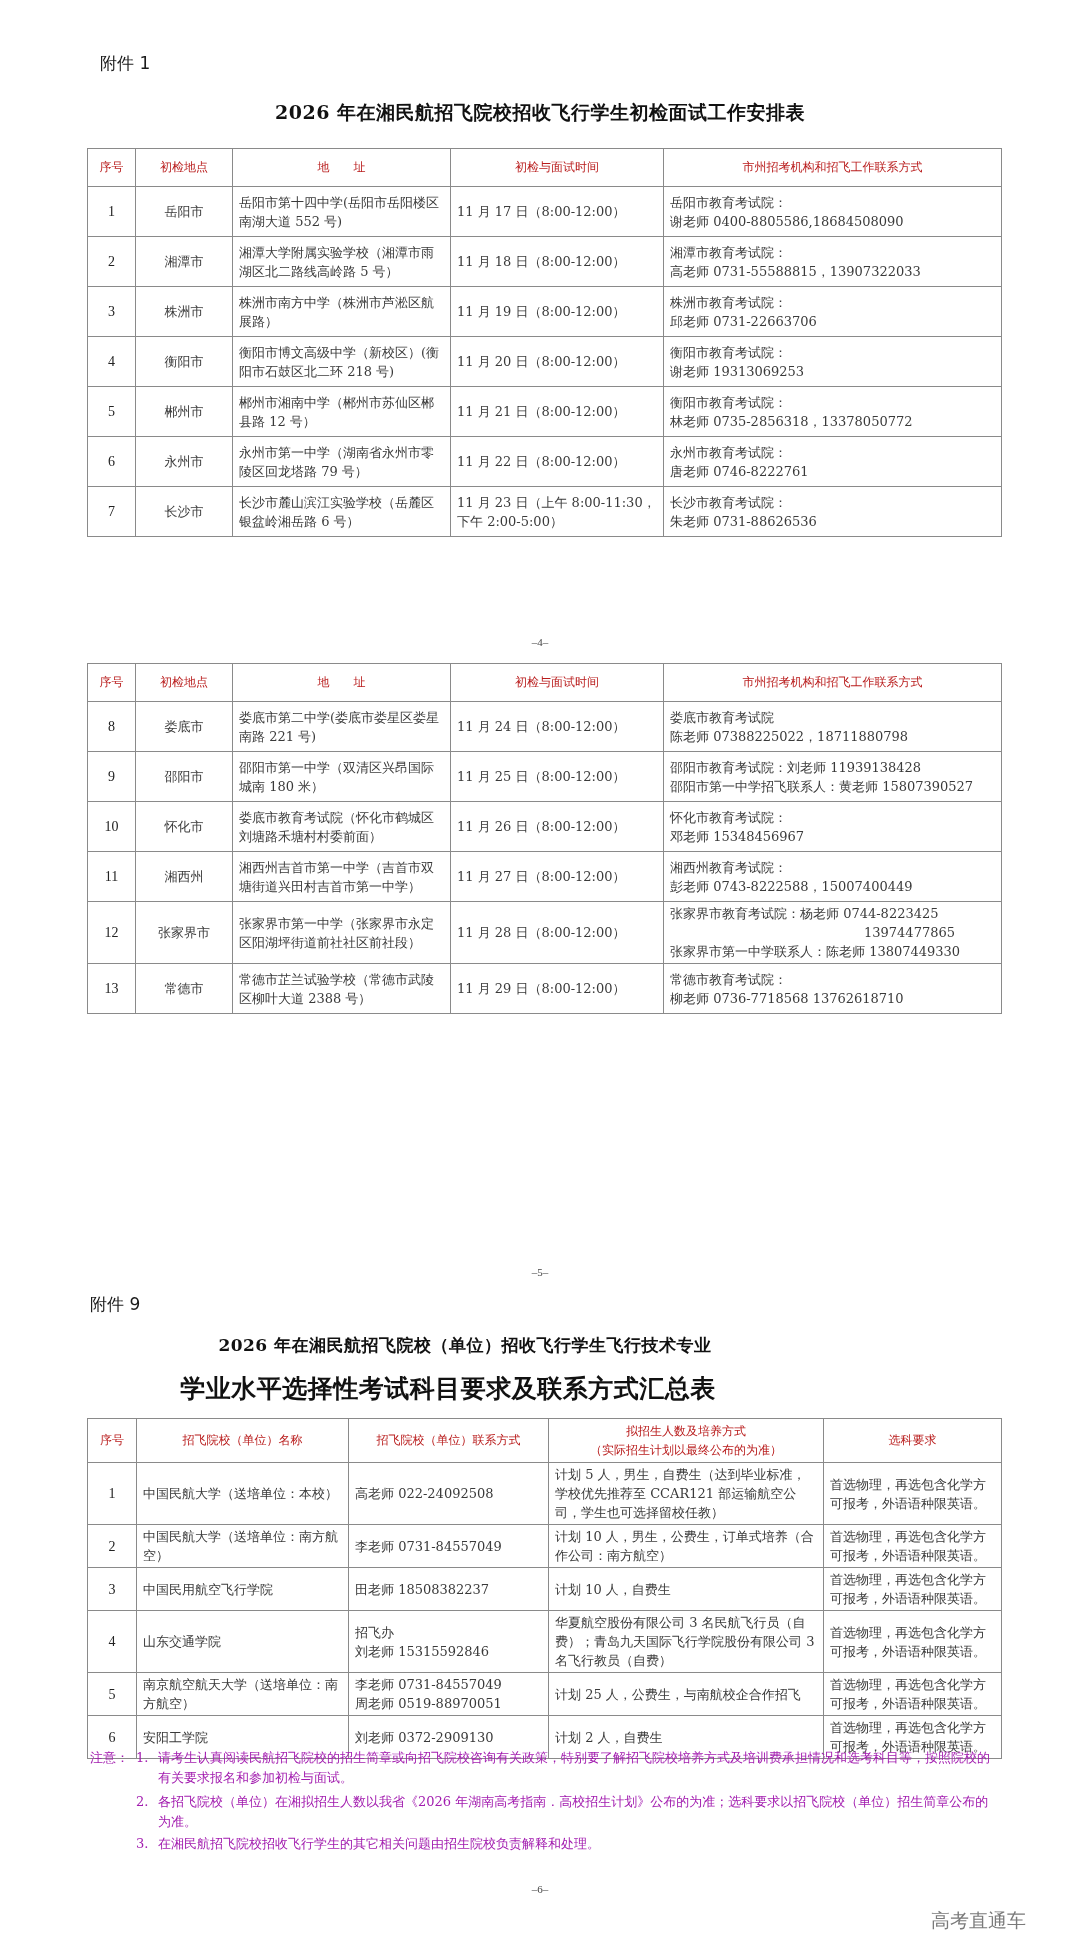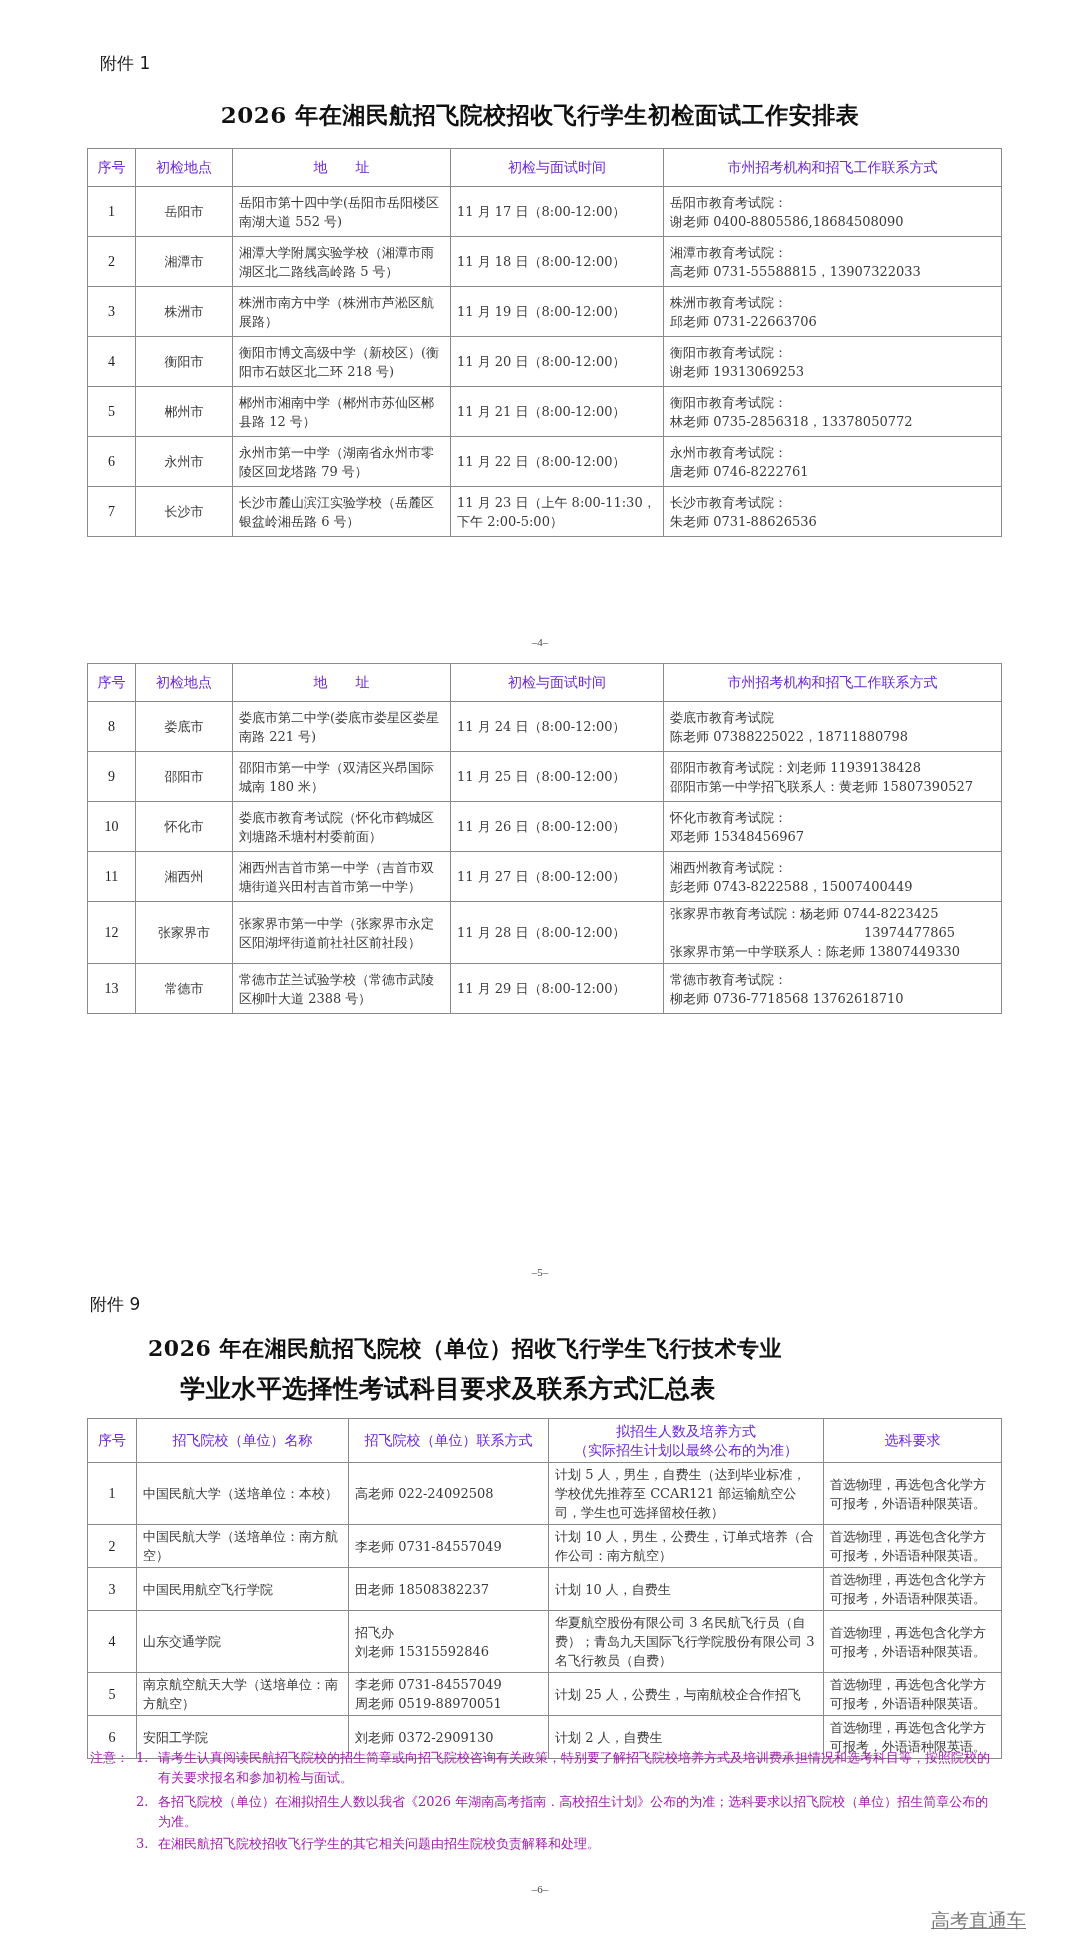--- a/index.html
+++ b/index.html
@@ -23,43 +23,43 @@
     font-family: "Liberation Serif", serif;
   }
   table.grid {
     position: absolute; border-collapse: collapse; table-layout: fixed;
     font-size: 13px; color: #3a3a3a;
   }
   table.grid td, table.grid th {
     border: 1.5px solid #8a8a8a; padding: 2px 6px; line-height: 19px;
     vertical-align: middle; font-weight: normal;
   }
-  table.grid th { text-align: center; color: #6d28d9; font-size: 14px; }
+  table.grid th { text-align: center; color: #b91c1c; font-size: 12px; }
   td.c { text-align: center; }
   td.l { text-align: left; }
   td.num { text-align: center; font-family: "Liberation Serif", serif; font-size: 14px; color: #222; }
   .line { display: block; white-space: nowrap; }
   .indent-right { display: block; text-align: right; padding-right: 40px; white-space: nowrap; }
   .notes {
     font-size: 13px; color: #a21caf; line-height: 20px;
   }
   .notes .row { display: flex; }
   .notes .lbl { width: 46px; flex: none; }
   .notes .n { width: 22px; flex: none; }
   .notes .t { flex: 1; }
   .watermark {
     font-family: "DejaVu Sans", "Liberation Sans", sans-serif;
-    font-size: 19px; color: #7a7a7a; text-decoration: underline;
+    font-size: 19px; color: #7a7a7a;
   }
 </style>
 </head>
 <body>
 
 <div class="abs attach-label" style="left:100px; top:52px;">附件 1</div>
-<div class="abs doc-title" style="left:0; width:1080px; top:100px; font-size:23px;">2026 年在湘民航招飞院校招收飞行学生初检面试工作安排表</div>
+<div class="abs doc-title" style="left:0; width:1080px; top:100px; font-size:19px;">2026 年在湘民航招飞院校招收飞行学生初检面试工作安排表</div>
 
 <table class="grid" style="left:87px; top:148px; width:915px;">
   <colgroup>
       <col style="width:48px">
       <col style="width:97px">
       <col style="width:218px">
       <col style="width:213px">
       <col>
     </colgroup>
   <thead>
@@ -228,21 +228,21 @@
           <span class="line">常德市教育考试院：</span>
           <span class="line">柳老师 0736-7718568 13762618710</span>
         </td>
       </tr>
     </tbody>
 </table>
 
 <div class="abs page-num" style="top:1266px;">–5–</div>
 
 <div class="abs attach-label" style="left:90px; top:1293px;">附件 9</div>
-<div class="abs doc-title" style="left:0; width:930px; top:1334px; font-size:22px;">2026 年在湘民航招飞院校（单位）招收飞行学生飞行技术专业</div>
+<div class="abs doc-title" style="left:0; width:930px; top:1334px; font-size:17px;">2026 年在湘民航招飞院校（单位）招收飞行学生飞行技术专业</div>
 <div class="abs doc-title" style="left:0; width:896px; top:1372px; font-size:25px;">学业水平选择性考试科目要求及联系方式汇总表</div>
 
 <table class="grid" style="left:87px; top:1418px; width:915px;">
   <colgroup>
       <col style="width:49px">
       <col style="width:212px">
       <col style="width:200px">
       <col style="width:275px">
       <col>
     </colgroup>

